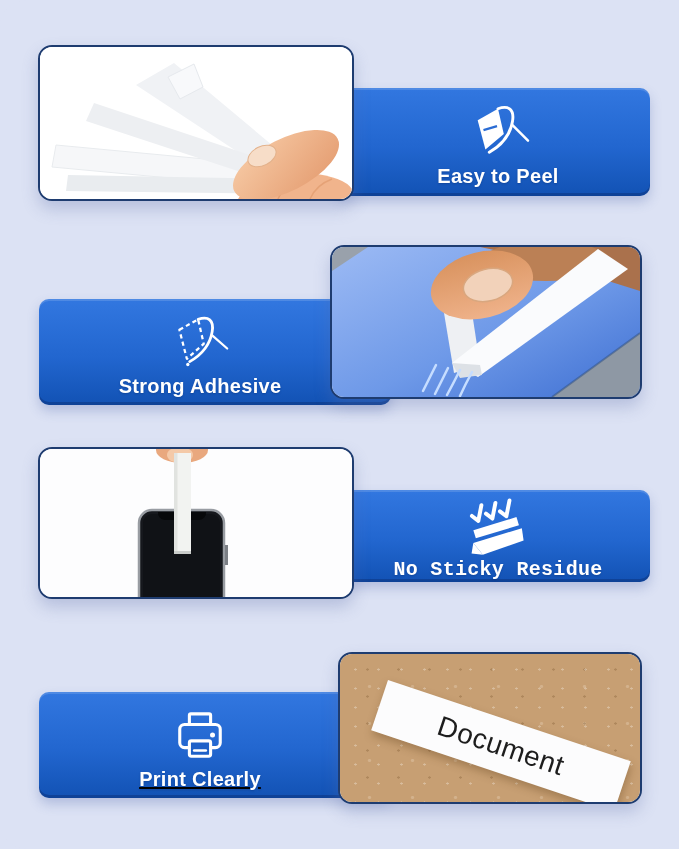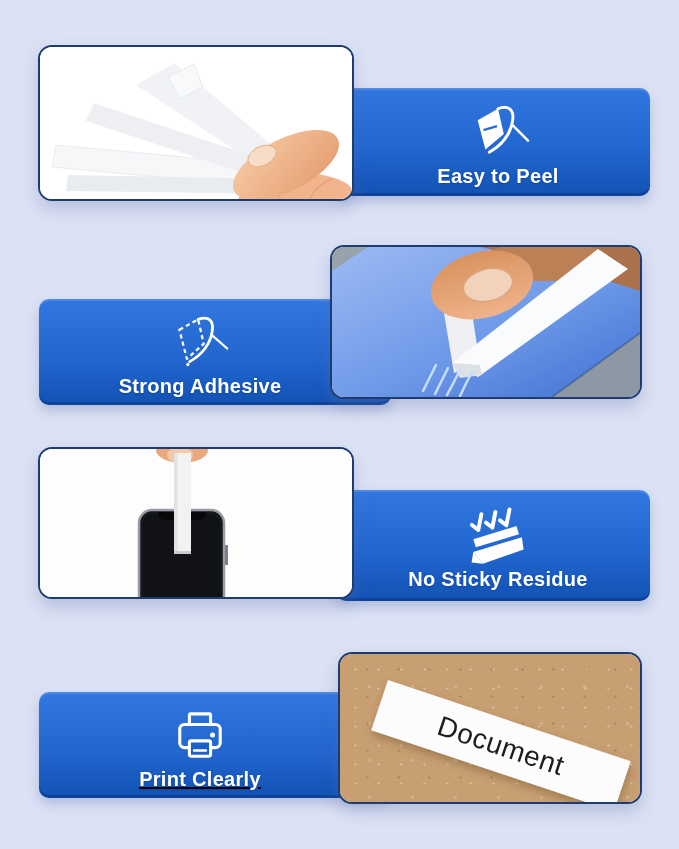--- a/index.html
+++ b/index.html
@@ -16,21 +16,21 @@
   .p4 { left:338px; top:652px; width:300px; height:148px; }
 
   
   .banner { position:absolute; z-index:1; border-radius:10px;
             background:linear-gradient(180deg,#3277e0 0%, #2266cf 55%, #1252b4 100%);
             box-shadow: inset 0 -3px 0 rgba(9,42,108,.40), inset 0 2px 0 rgba(255,255,255,.14),
                         0 6px 12px rgba(70,95,165,.28);
             display:flex; flex-direction:column; align-items:center; justify-content:center; gap:5px; }
   .b1 { left:336px; top:88px;  width:304px; height:108px; padding-left:10px; }
   .b2 { left:39px;  top:287px; width:322px; height:106px; padding-right:30px;margin-top:12px; }
-  .b3 { left:336px; top:490px; width:304px; height:111px; padding-left:10px; }
+  .b3 { left:336px; top:490px; width:304px; height:92px; padding-left:10px;font-family:Liberation Mono, monospace; }
   .b4 { left:39px;  top:692px; width:322px; height:106px; padding-right:30px;text-decoration:underline; }
 
   .icon-wrap { height:62px; display:flex; align-items:flex-end; justify-content:center; }
   .banner-label { color:#fff; font-size:20px; font-weight:700; letter-spacing:.3px; line-height:1;
                   text-shadow:0 1px 2px rgba(10,40,100,.35); }
 
   
   .cardboard { position:absolute; inset:0; background-color:#c79f73;
     background-image:
       radial-gradient(rgba(255,255,255,.30) 1px, transparent 1.6px),

